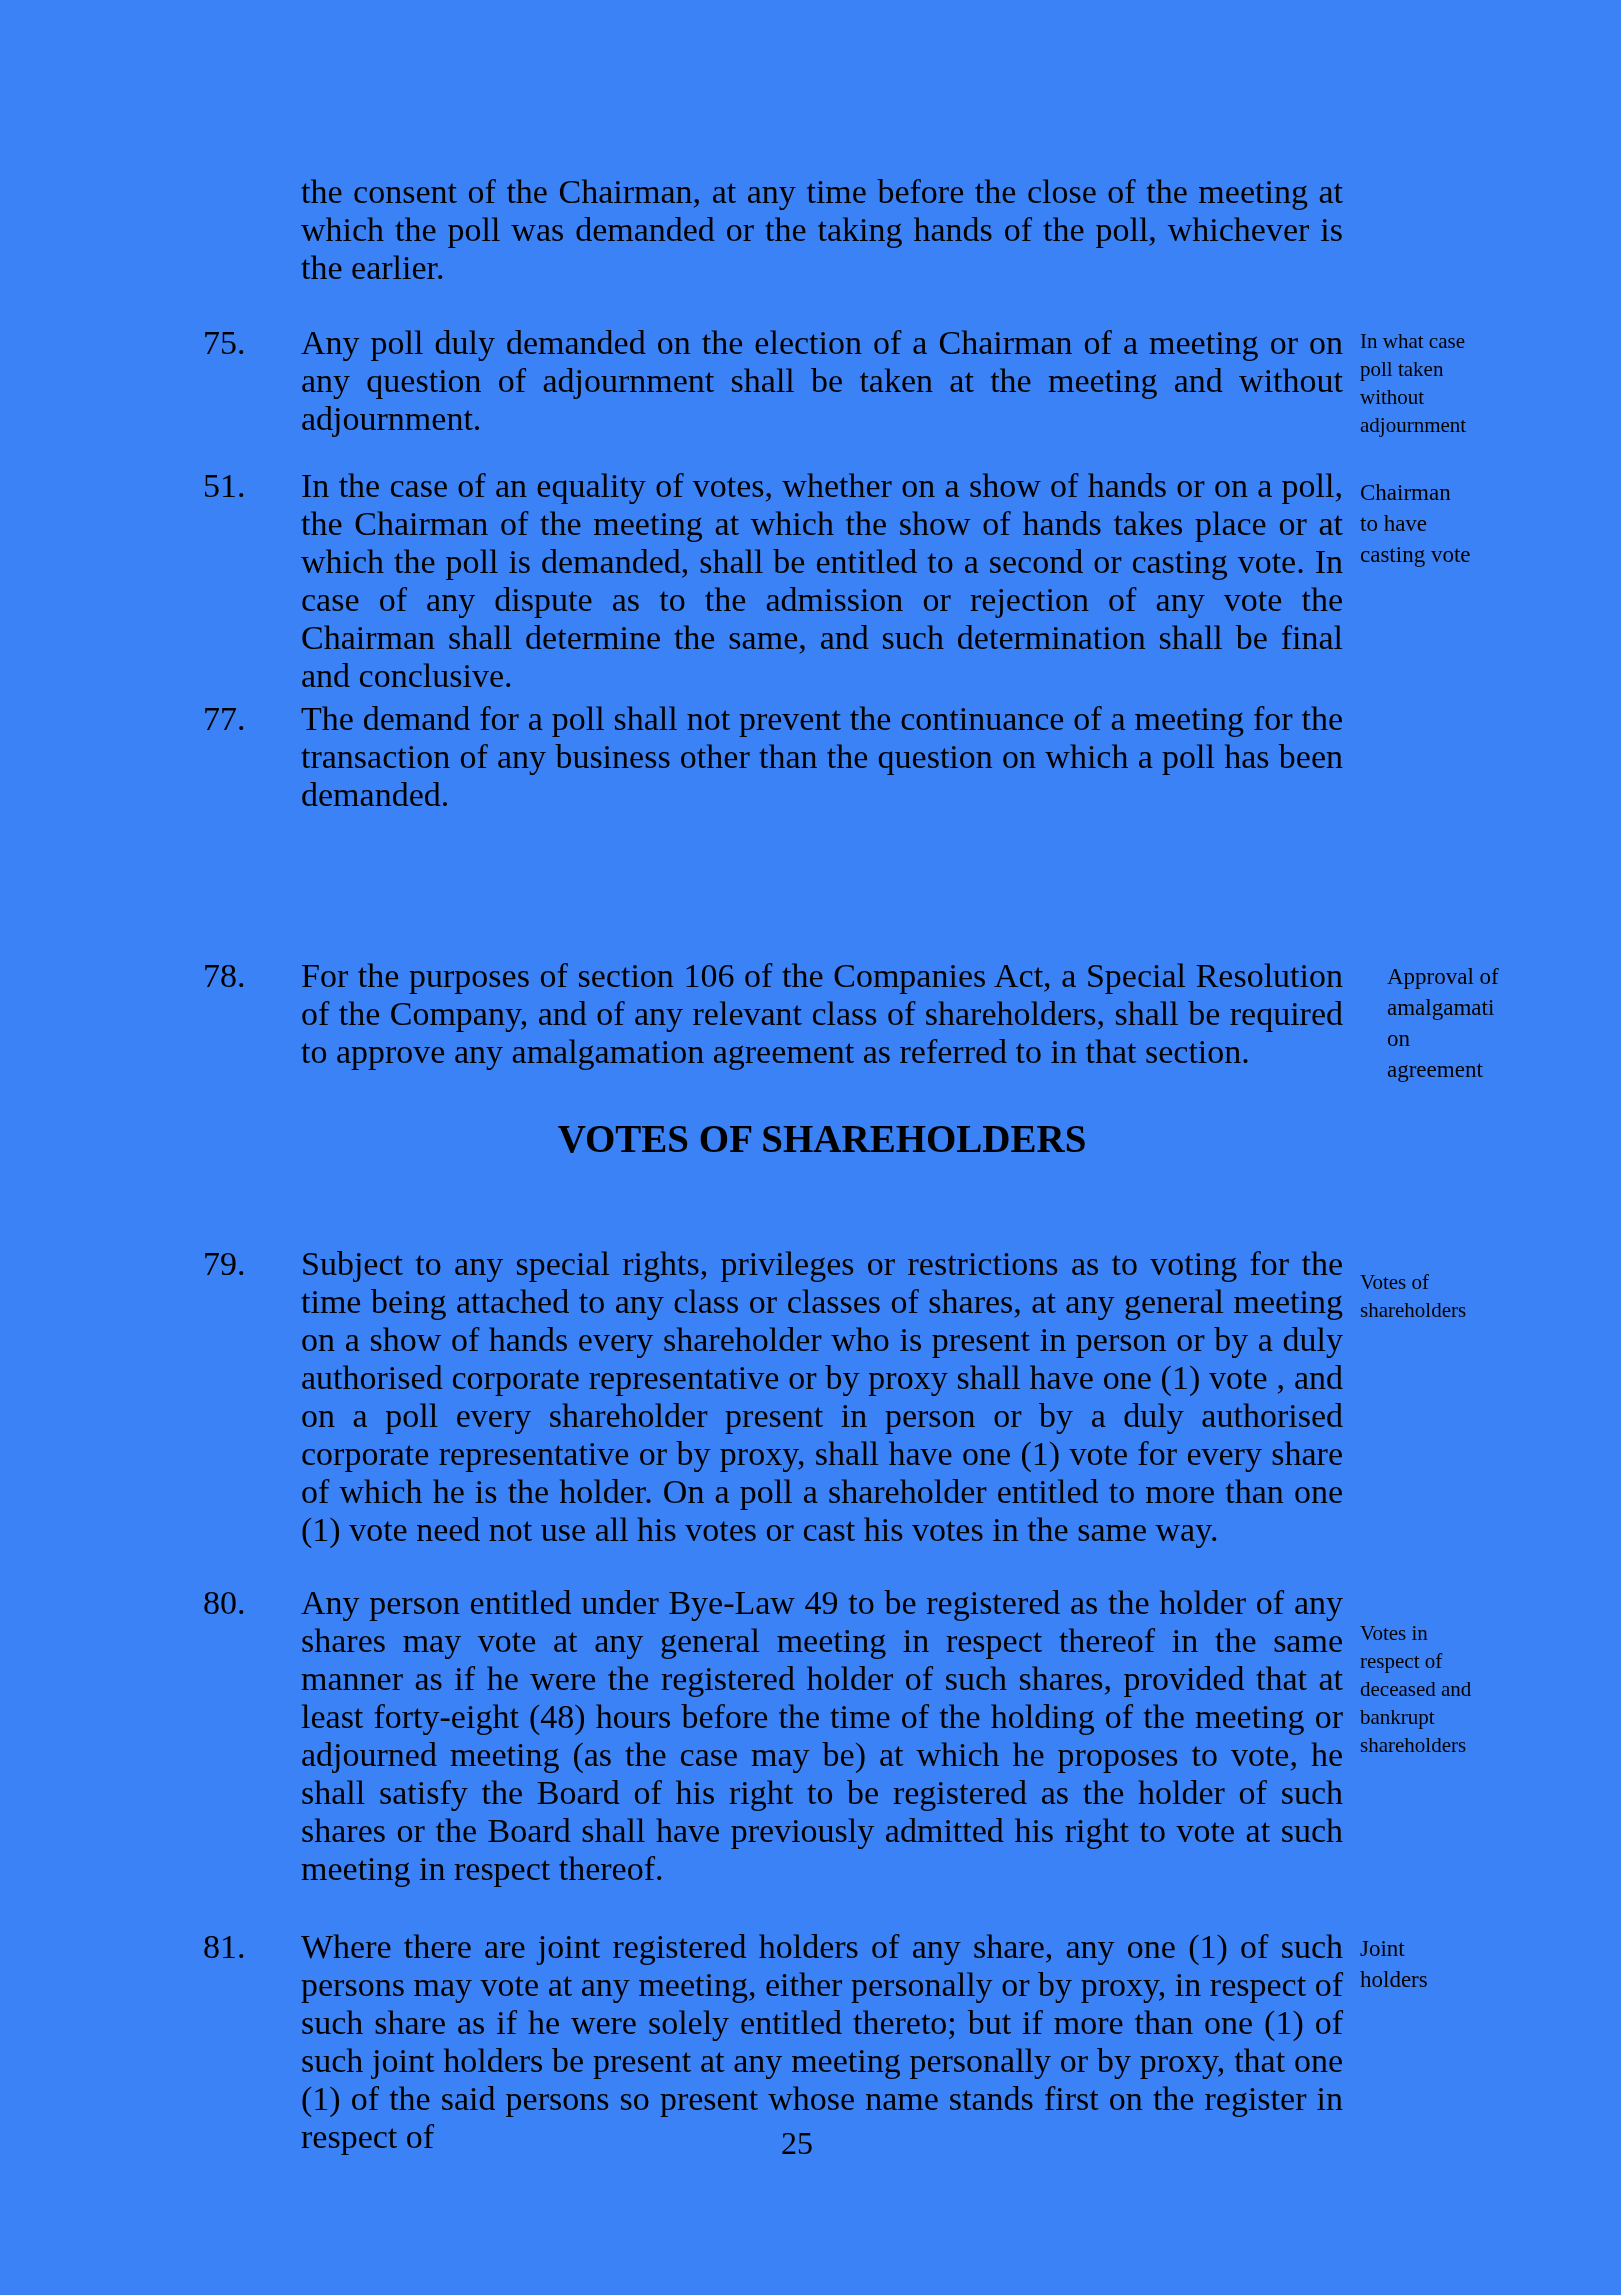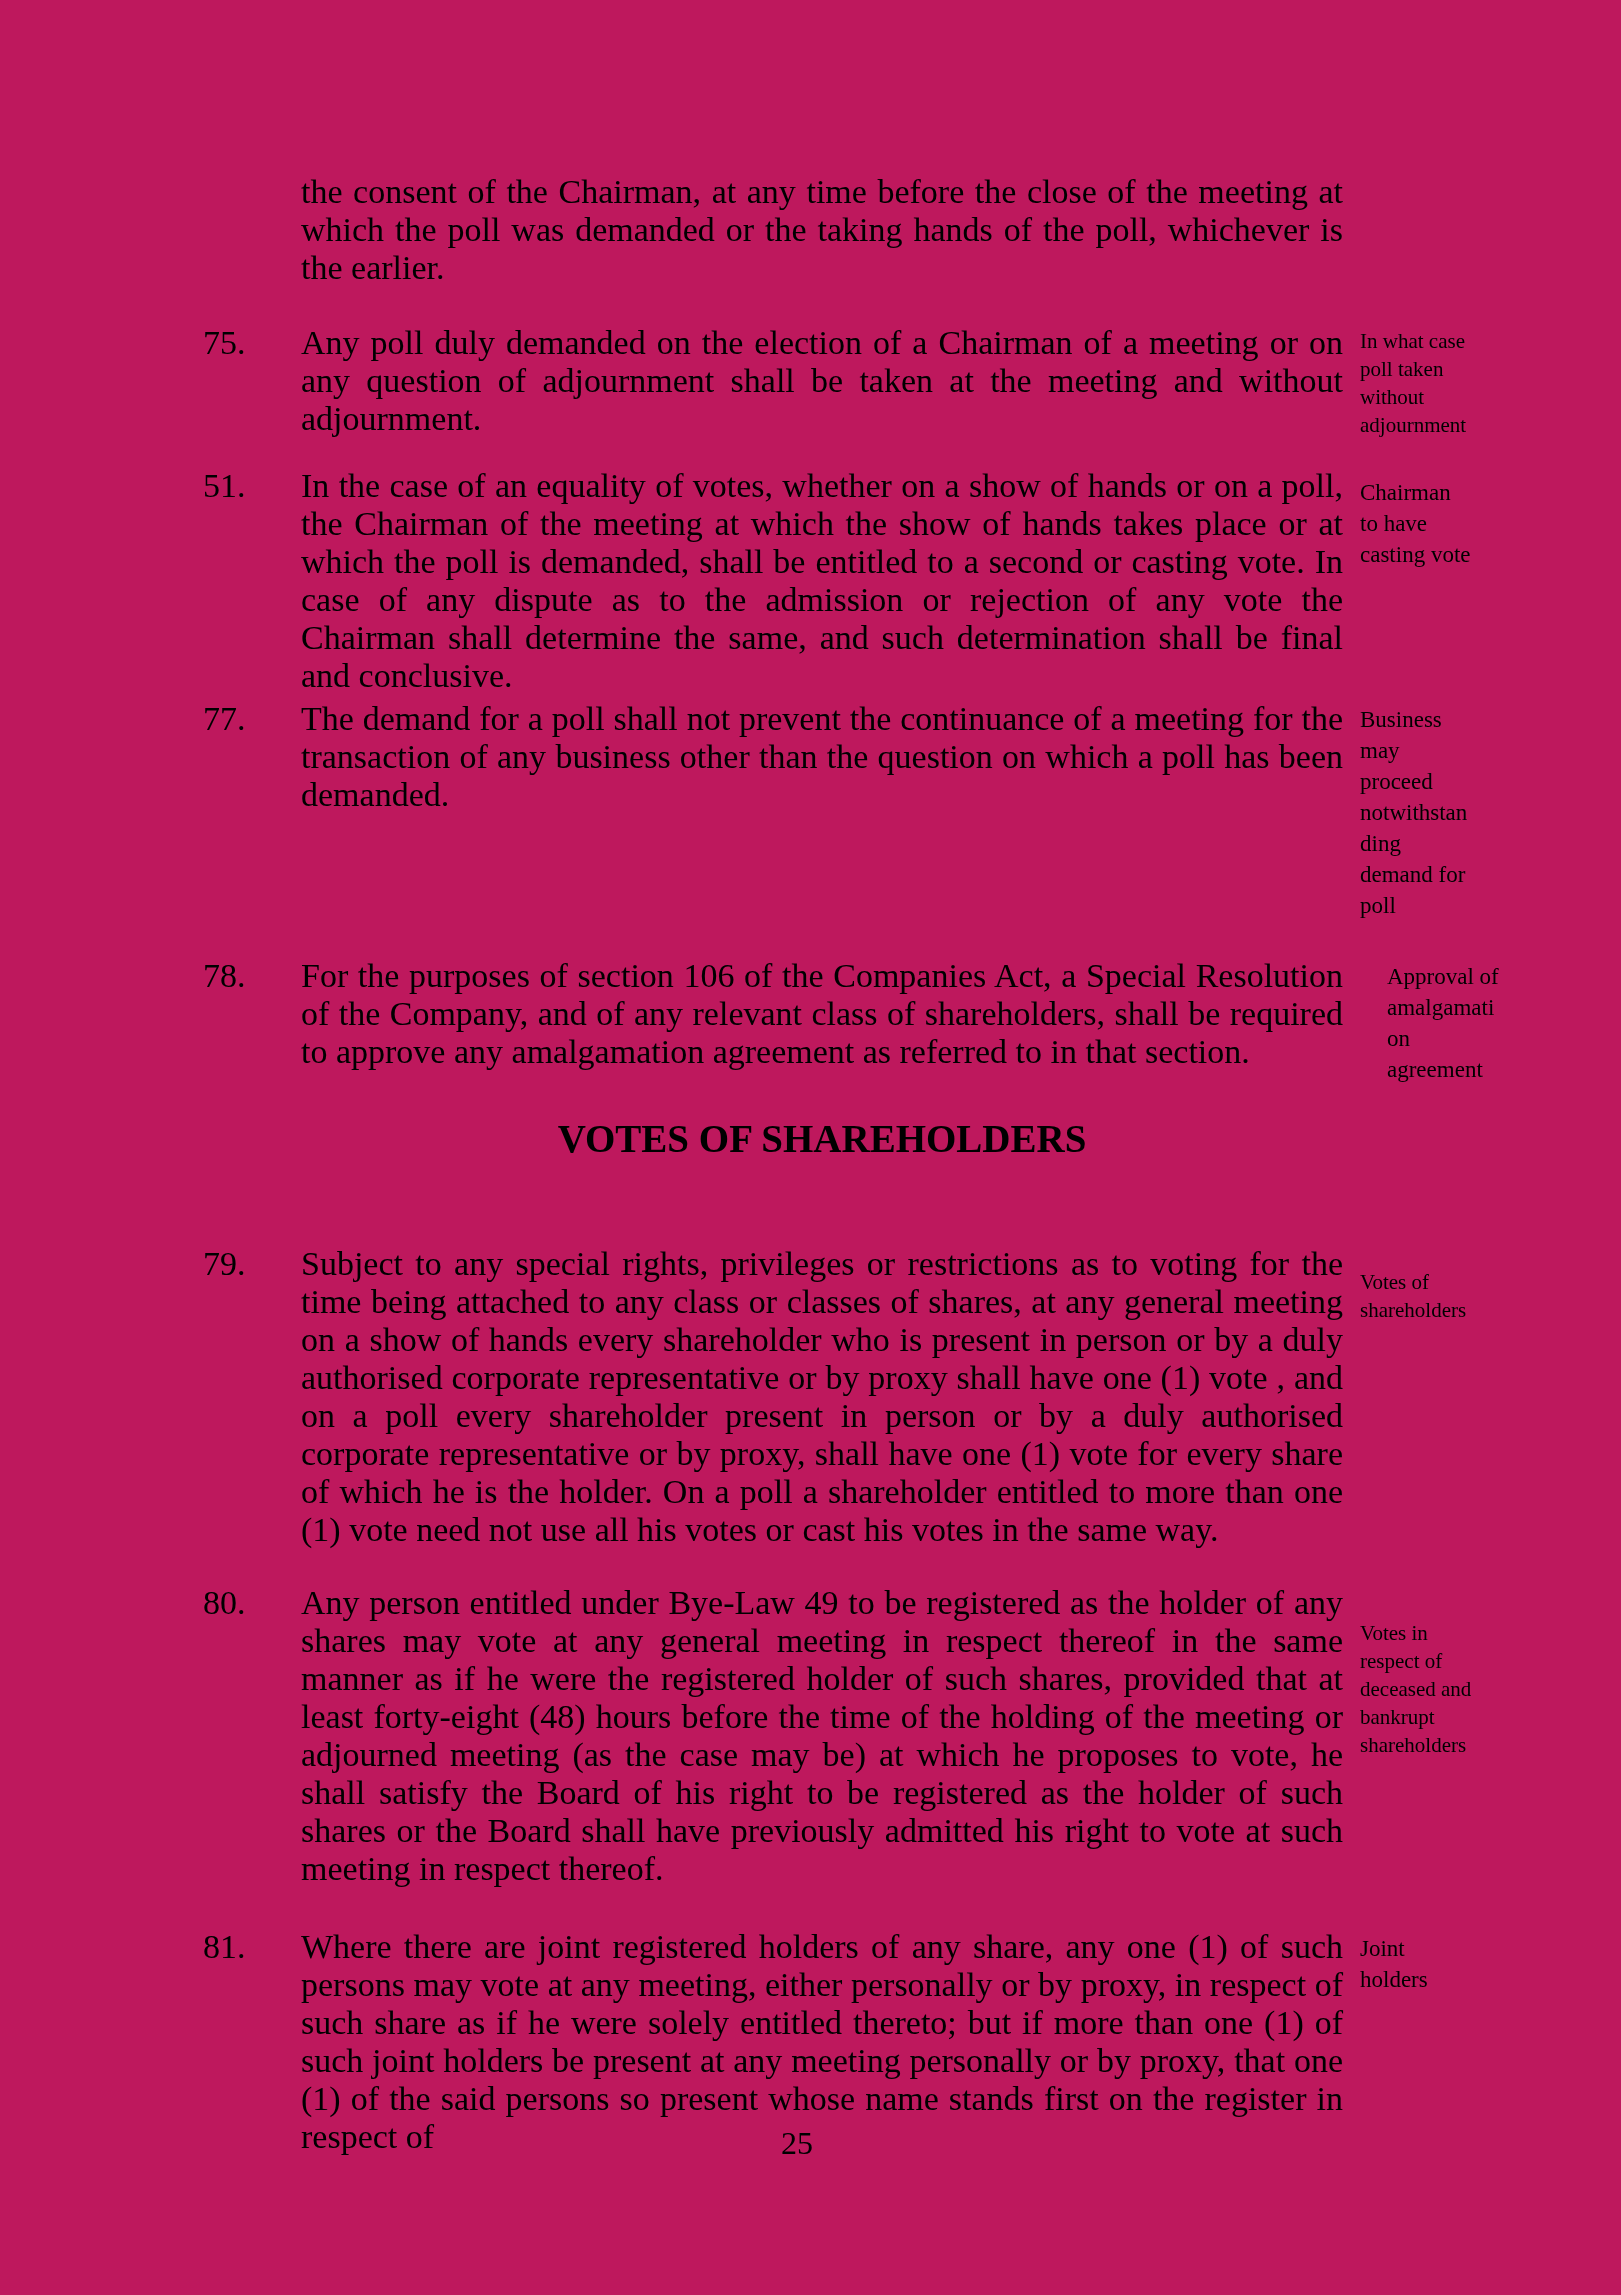--- a/index.html
+++ b/index.html
@@ -13,21 +13,21 @@
       position: relative;
       overflow: hidden;
       font-family: "Liberation Serif", "DejaVu Serif", serif;
       color: #000000;
     }
     .page {
       position: absolute;
       left: 0; top: 0;
       width: 1622px;
       height: 2295px;
-      background: #be185d;
+      background: #3b82f6;
     }
     .para {
       position: absolute;
       left: 0;
       width: 1622px;
     }
     .para-num {
       position: absolute;
       left: 203px;
       top: 0;
@@ -101,27 +101,20 @@
     <div class="para-body">In the case of an equality of votes, whether on a show of hands or on a poll, the Chairman of the meeting at which the show of hands takes place or at which the poll is demanded, shall be entitled to a second or casting vote.  In case of any dispute as to the admission or rejection of any vote the Chairman shall determine the same, and such determination shall be final and conclusive.</div>
   </div>
   <div class="margin-note" style="top:477px;">Chairman
 to have
 casting vote</div>
 
   <div class="para" style="top:700px;">
     <div class="para-num">77.</div>
     <div class="para-body">The demand for a poll shall not prevent the continuance of a meeting for the transaction of any business other than the question on which a poll has been demanded.</div>
   </div>
-  <div class="margin-note" style="top:704px;">Business
-may
-proceed
-notwithstan
-ding
-demand for
-poll</div>
 
   <div class="para" style="top:957px;">
     <div class="para-num">78.</div>
     <div class="para-body">For the purposes of section 106 of the Companies Act, a Special Resolution of the Company, and of any relevant class of shareholders, shall be required to approve any amalgamation agreement as referred to in that section.</div>
   </div>
   <div class="margin-note" style="top:961px;margin-left:27px;">Approval of
 amalgamati
 on
 agreement</div>
 

